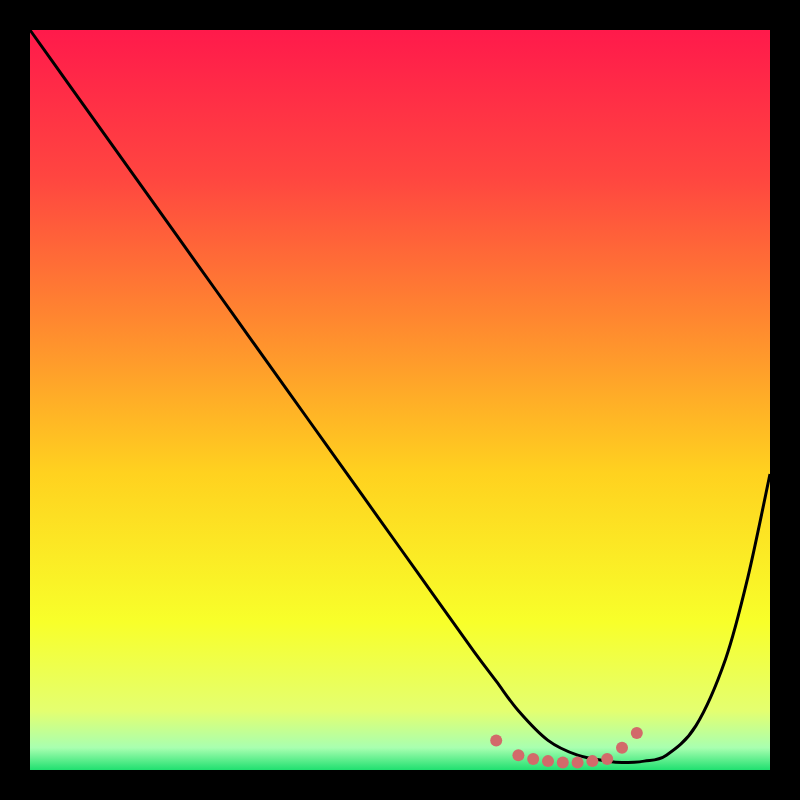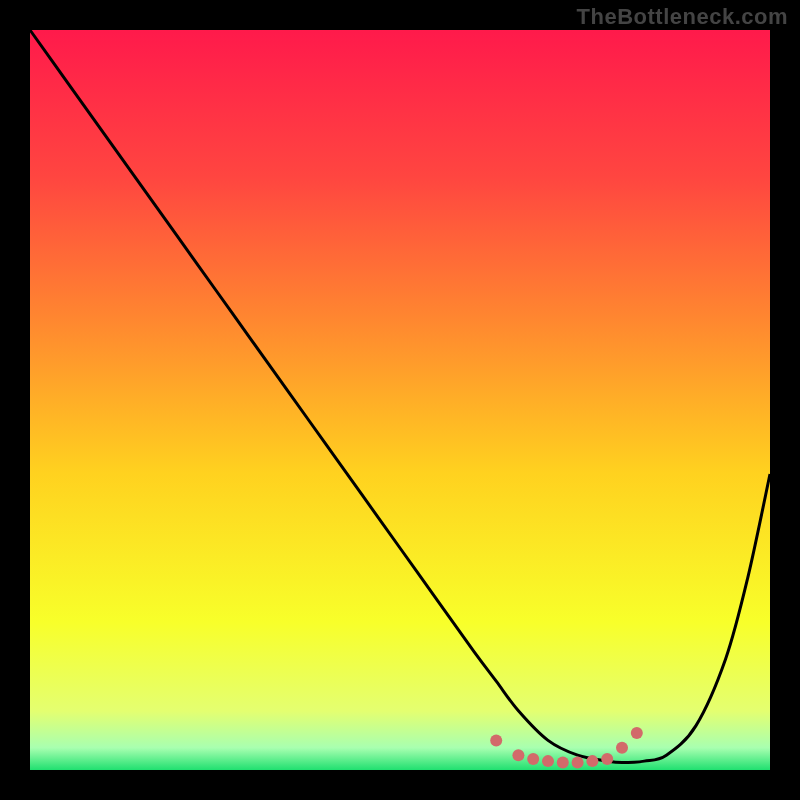--- a/index.html
+++ b/index.html
@@ -32,21 +32,20 @@
     top: 0;
     left: 0;
     width: 800px;
     height: 800px;
   }
 </style>
 </head>
 <body>
 
 <div class="frame">
-  <div class="watermark">TheBottleneck.com</div>
   <svg class="plot" viewBox="0 0 800 800">
     <defs>
       <linearGradient id="heat" x1="0" y1="0" x2="0" y2="1">
           <stop offset="0%" stop-color="#ff1a4b"></stop>
           <stop offset="20%" stop-color="#ff4640"></stop>
           <stop offset="40%" stop-color="#ff8a2f"></stop>
           <stop offset="60%" stop-color="#ffd21f"></stop>
           <stop offset="80%" stop-color="#f8ff2a"></stop>
           <stop offset="92%" stop-color="#e4ff70"></stop>
           <stop offset="97%" stop-color="#a8ffb0"></stop>

